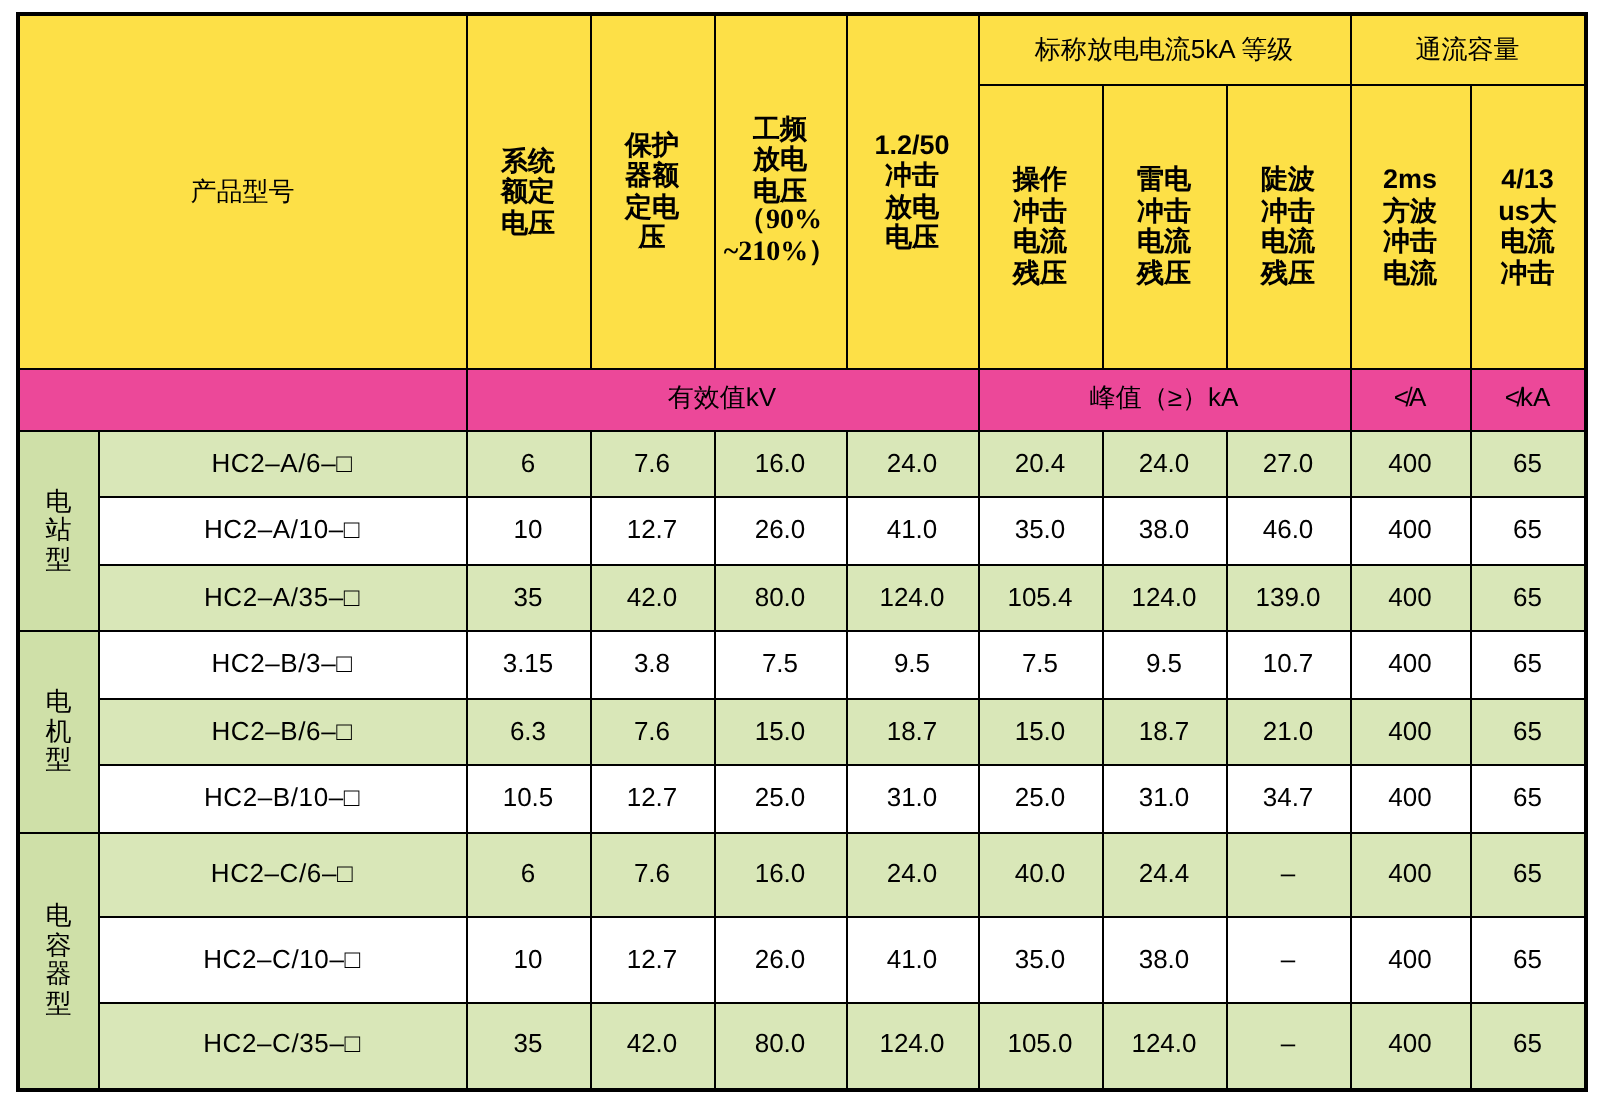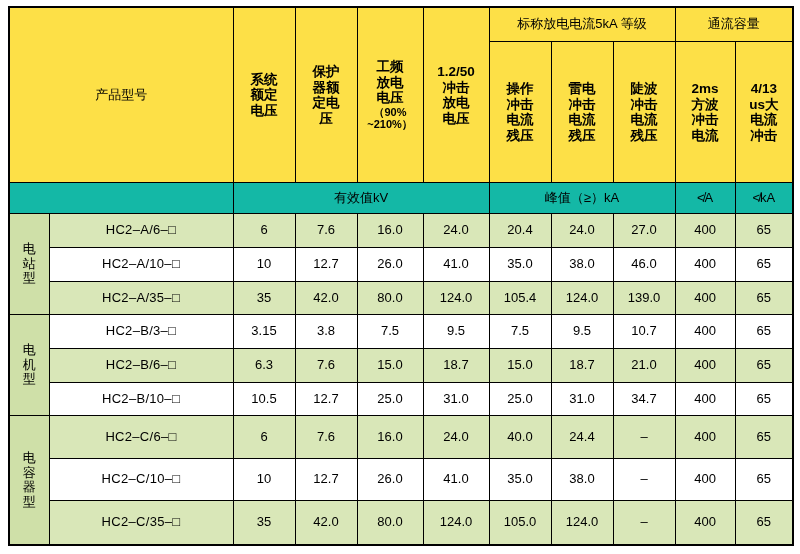--- a/index.html
+++ b/index.html
@@ -40,32 +40,33 @@
     background: #fde047;
   }
   .vtext {
     font-size: 13.5px;
     line-height: 1.15;
     font-weight: bold;
     padding: 1px 2px;
   }
   .vtext .ln { display: block; }
   .small {
-    font-size: 11px;
+    font-size: 14px;
+    font-family: Liberation Serif, serif;
   }
   .hdr-top {
     font-size: 14px;
     font-weight: bold;
   }
   .prodcol {
     font-size: 15px;
     font-weight: bold;
   }
   .unitrow td {
-    background: #14b8a6;
+    background: #ec4899;
     font-size: 14px;
     font-weight: bold;
     height: 30px;
     margin-left: 12px;
   }
   .grouplabel {
     background: #cfe0a8;
     font-size: 14.5px;
     font-weight: bold;
     width: 40px;

